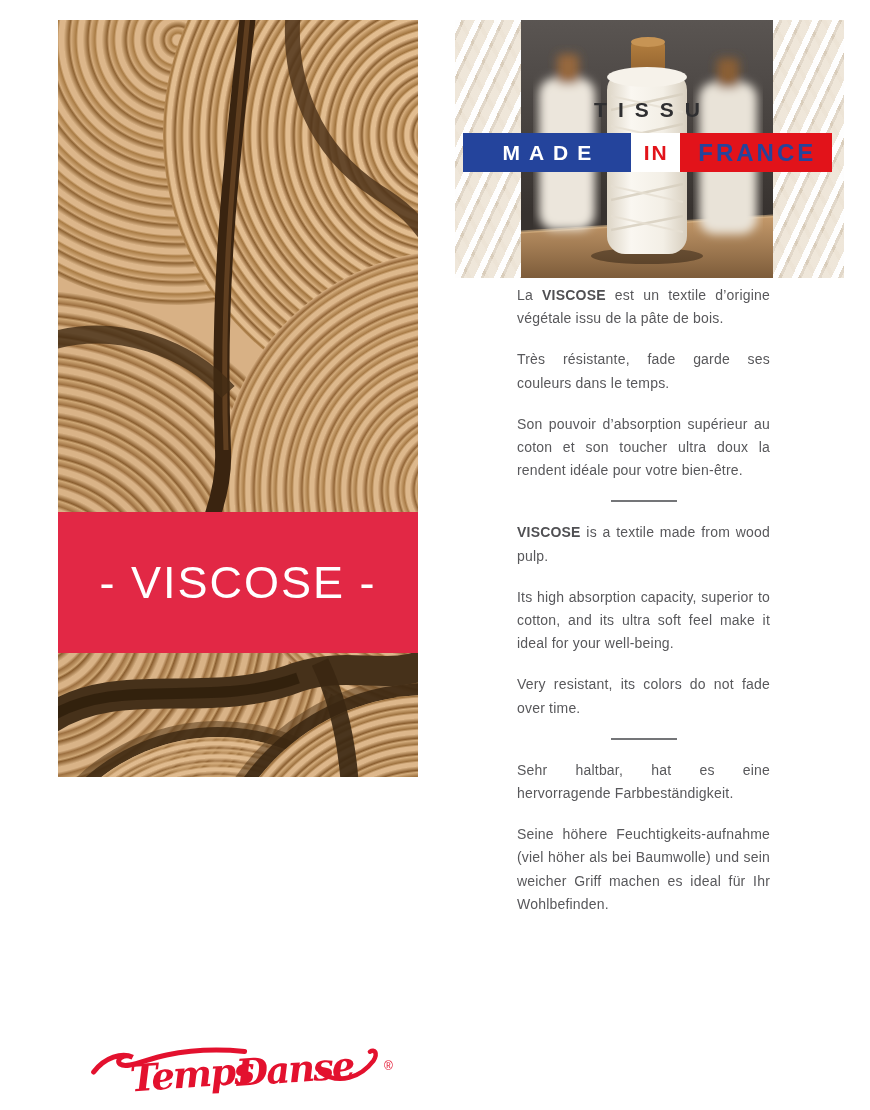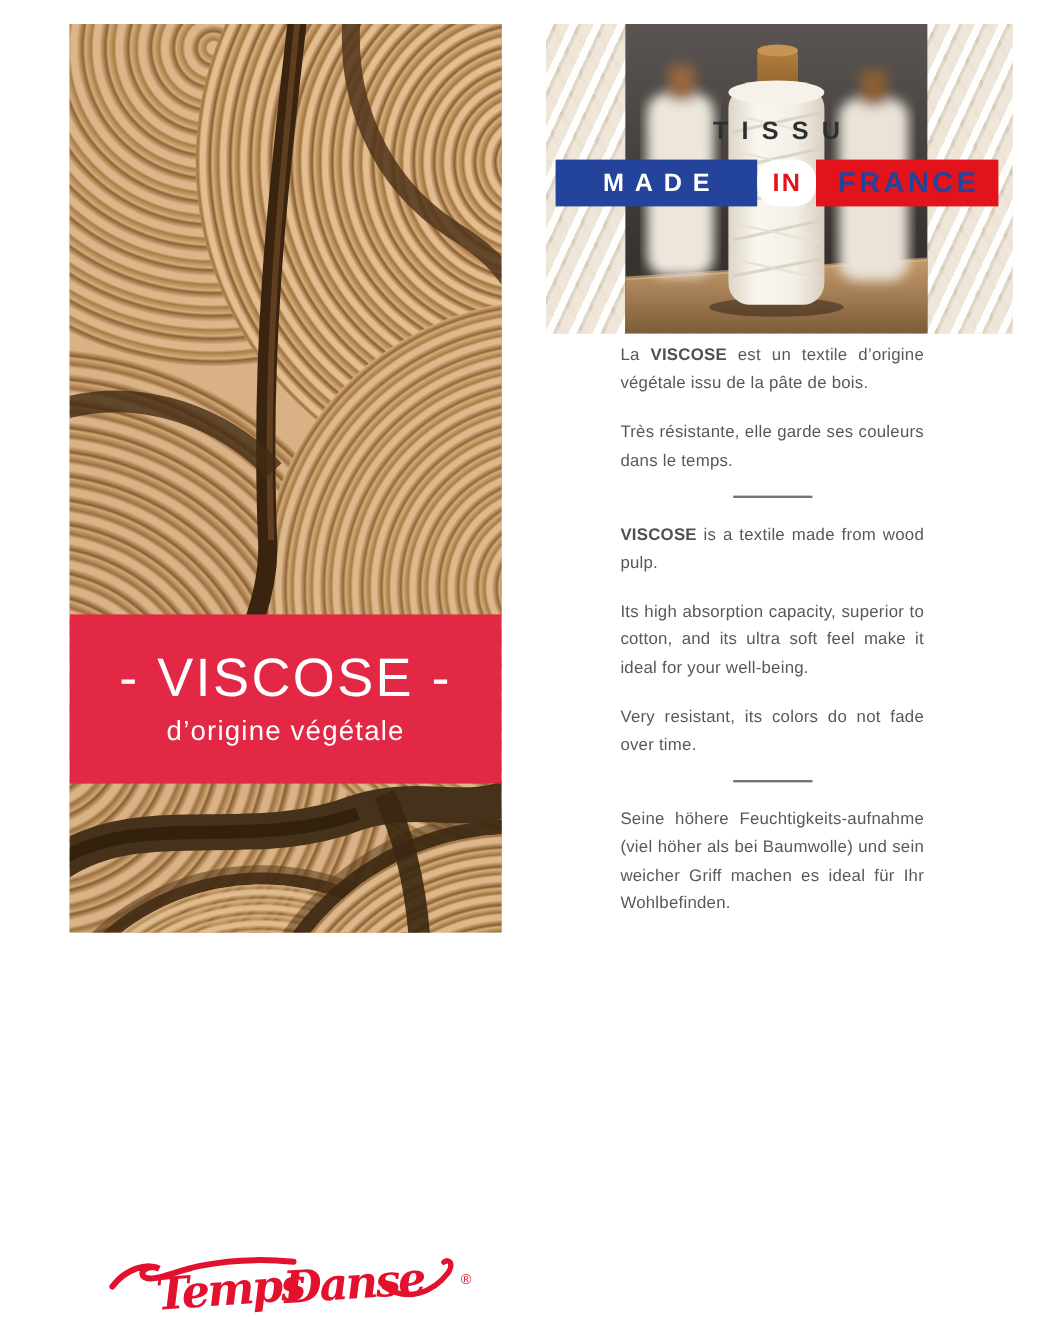--- a/index.html
+++ b/index.html
@@ -37,21 +37,21 @@
   .yarn-bg { position:absolute; inset:0; background-color:#efe8dd;
     background-image:
       repeating-linear-gradient(115deg, rgba(255,255,255,.95) 0 6px, rgba(202,186,163,.45) 6px 9px, rgba(238,229,215,.85) 9px 18px),
       repeating-linear-gradient(60deg, rgba(255,255,255,.35) 0 11px, rgba(206,191,169,.28) 11px 15px); }
   .inner-photo { position:absolute; left:66px; top:0; width:252px; height:258px; }
   .tissu { position:absolute; left:66px; top:78px; width:252px; text-align:center; z-index:4;
            color:#2f2f31; font-size:21px; font-weight:700; letter-spacing:11px; text-indent:11px; }
   .banner { position:absolute; left:8px; top:113px; width:369px; height:39px; display:flex; z-index:5; }
   .banner > div { display:flex; align-items:center; justify-content:center; height:100%; }
   .banner .b-made   { width:175px; color:#fff; font-weight:700; font-size:21px; letter-spacing:9px; text-indent:9px; }
-  .banner .b-in     { width:51px;  font-weight:700; font-size:21px; letter-spacing:2px; text-indent:2px; background:#fff;border-radius:17px; }
+  .banner .b-in     { width:51px;  font-weight:700; font-size:21px; letter-spacing:2px; text-indent:2px; background:#fff; }
   .banner .b-france { width:159px; font-weight:700; font-size:24px; letter-spacing:3px; text-indent:3px; }
 
   
   .textcol { position:absolute; left:517px; top:284px; width:253px; color:#58585b; }
   .textcol p { font-size:14px; line-height:23.2px; text-align:justify; letter-spacing:.2px; margin:0 0 18px; }
   .textcol p b { font-weight:700; color:#505053; }
   .divider { width:66px; height:0; border-top:2px solid #747578; margin:17px auto 19px; }
 </style>
 </head>
 <body>
@@ -70,21 +70,20 @@
         <path d="M190 -5 C176 120, 158 260, 165 430 C167 470, 150 520, 122 558" stroke="#3a2410" stroke-width="16" fill="none" stroke-linecap="round"></path>
         <path d="M190 -5 C178 120, 162 260, 168 430" stroke="#6a4624" stroke-width="5" fill="none" opacity=".8"></path>
         <path d="M235 -5 C230 60, 255 130, 320 172 C345 187, 360 202, 372 222" stroke="#50351b" stroke-width="15" fill="none" opacity=".85"></path>
         <path d="M-10 322 C60 300, 132 330, 170 372" stroke="#422c14" stroke-width="18" fill="none" opacity=".8"></path>
         <path d="M-10 700 C60 652, 150 692, 240 657 C292 640, 332 662, 372 642" stroke="#46311a" stroke-width="30" fill="none"></path>
         <path d="M-10 698 C60 654, 150 690, 240 658" stroke="#2f1e0c" stroke-width="11" fill="none" opacity=".85"></path>
         <path d="M262 642 C300 722, 300 822, 278 932 C272 962, 268 992, 270 1012" stroke="#3a2712" stroke-width="18" fill="none" opacity=".9"></path>
       </svg>
       <div class="red-band" style="background: rgb(226, 40, 69);">
         <div class="title">- VISCOSE -</div>
-        <div class="subtitle">d’origine végétale</div>
       </div>
     </div>
 
     <svg class="brand-logo" viewBox="0 0 310 72">
       <g transform="rotate(-4 150 40)" fill="none" stroke="#E3112E" stroke-linecap="round">
         <path d="M6 30 C18 16, 36 12, 46 18 C38 13, 28 19, 33 24 C40 29, 58 21, 80 18 C110 14, 140 17, 158 20" stroke-width="5"></path>
         <path d="M232 46 C250 60, 272 54, 286 38 C291 31, 288 26, 283 29" stroke-width="4.5"></path>
       </g>
       <g transform="rotate(-4 150 40)">
         <text x="42" y="52" font-family="DejaVu Serif, serif" font-style="italic" font-weight="bold" font-size="37" letter-spacing="-2" fill="#E3112E">Temps</text>
@@ -150,27 +149,29 @@
     <div class="banner">
       <div class="b-made" style="background:#24449C">MADE</div>
       <div class="b-in" style="color:#E2131A">IN</div>
       <div class="b-france" style="background:#E2131A; color:#24449C">FRANCE</div>
     </div>
   </div>
 
   <div class="textcol">
 
     <p><span>La </span><b>VISCOSE</b><span> est un textile d’origine végétale issu de la pâte de bois.</span></p>
-    <p><span>Très résistante, elle garde ses couleurs dans le temps.</span></p>
+    <p><span>Très résistante, fade garde ses couleurs dans le temps.</span></p>
+    <p><span>Son pouvoir d’absorption supérieur au coton et son toucher ultra doux la rendent idéale pour votre bien-être.</span></p>
 
     <div class="divider"></div>
 
     <p><b>VISCOSE</b><span> is a textile made from wood pulp.</span></p>
     <p><span>Its high absorption capacity, superior to cotton, and its ultra soft feel make it ideal for your well-being.</span></p>
     <p><span>Very resistant, its colors do not fade over time.</span></p>
 
     <div class="divider"></div>
 
+    <p><span>Sehr haltbar, hat es eine hervorragende Farbbeständigkeit.</span></p>
     <p><span>Seine höhere Feuchtigkeits-aufnahme (viel höher als bei Baumwolle) und sein weicher Griff machen es ideal für Ihr Wohlbefinden.</span></p>
 
   </div>
 
 </div>
 
 </body></html>

